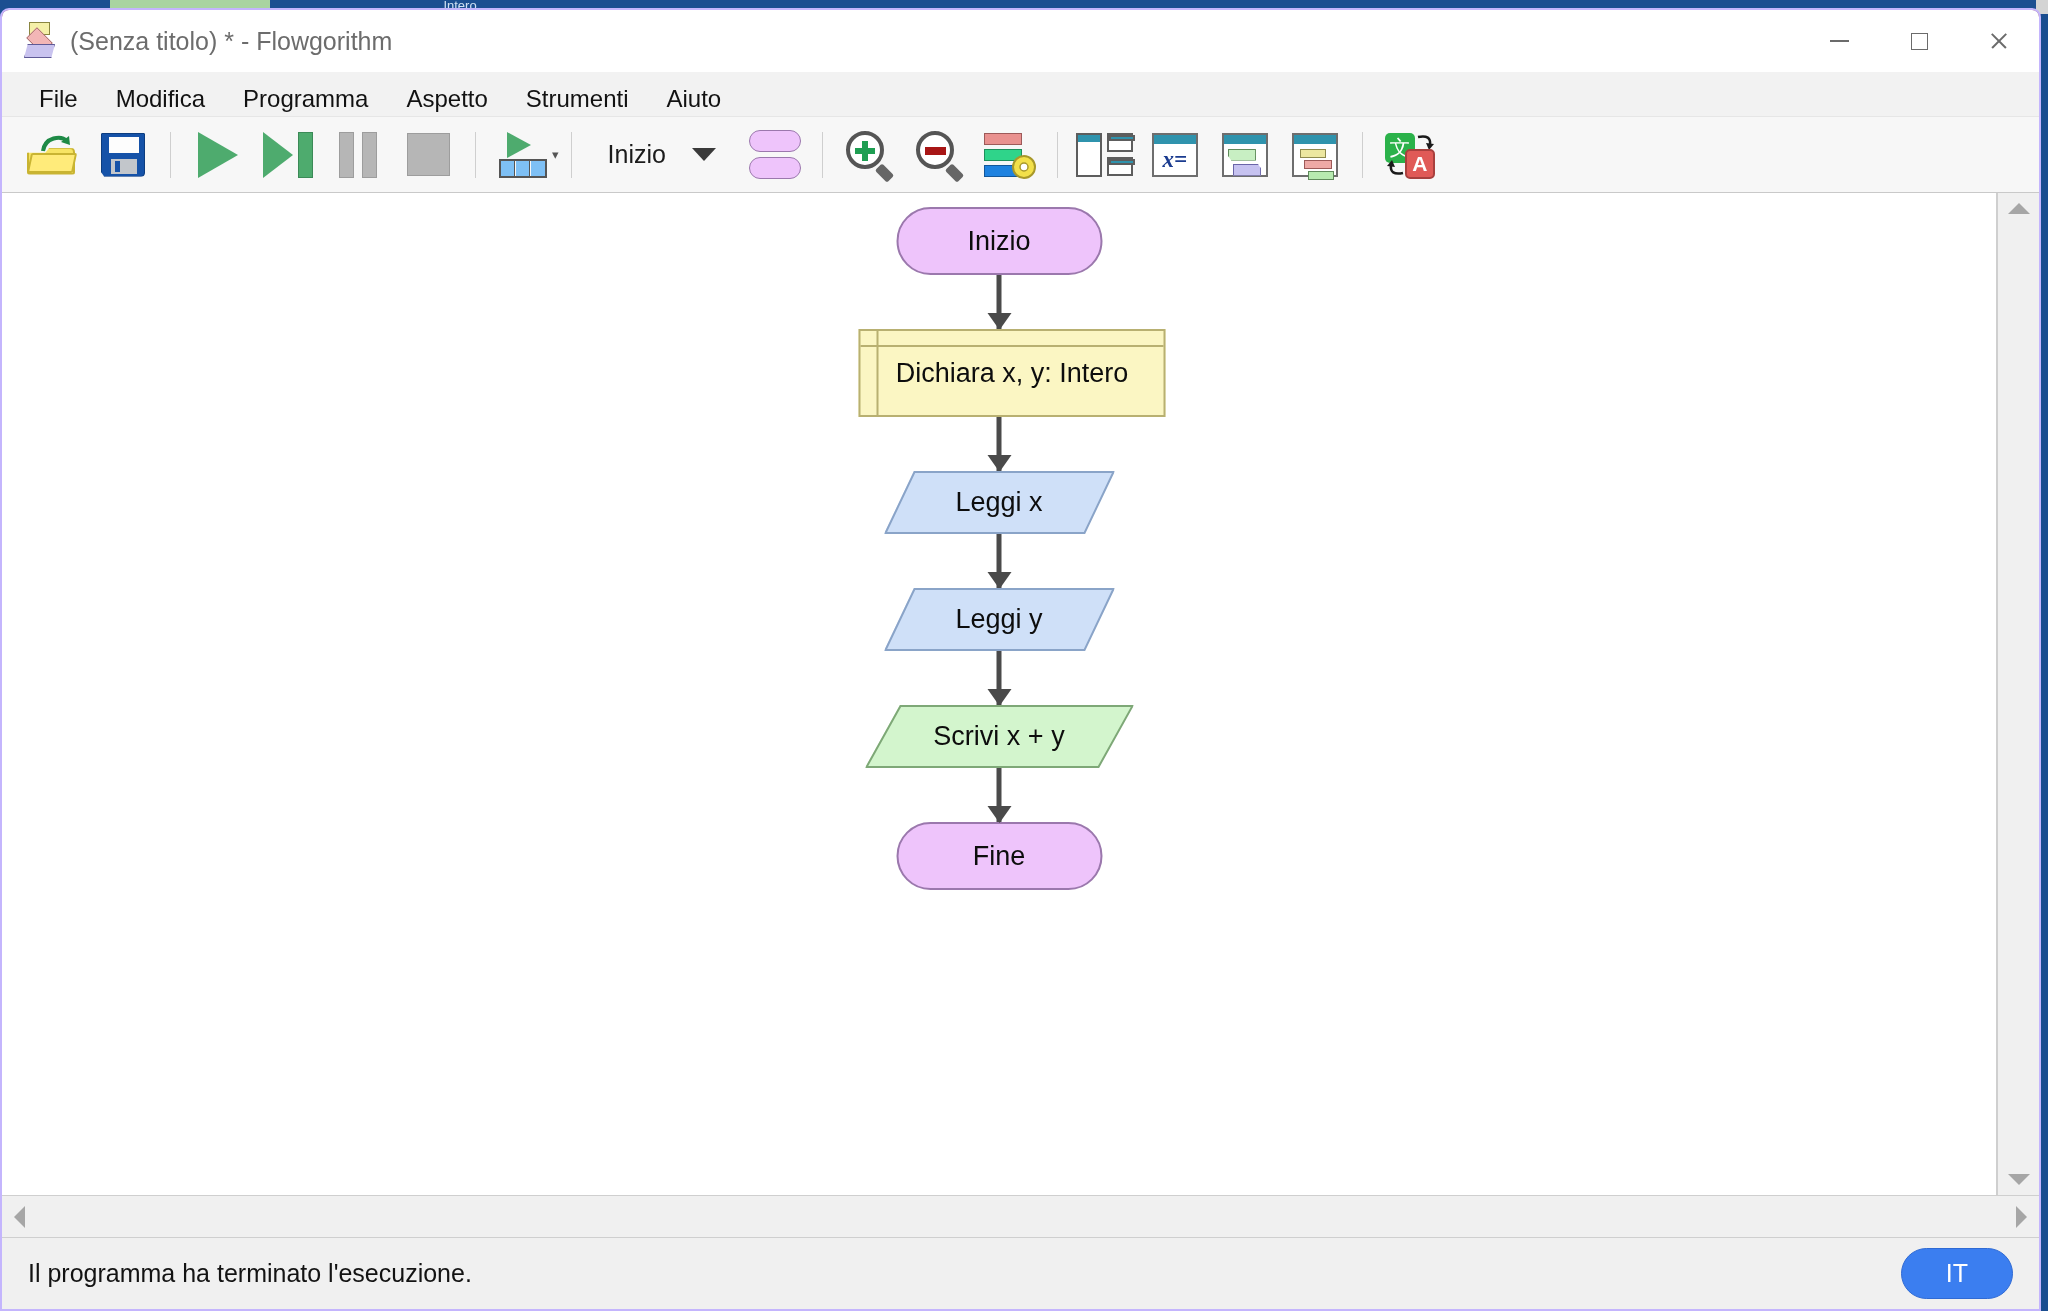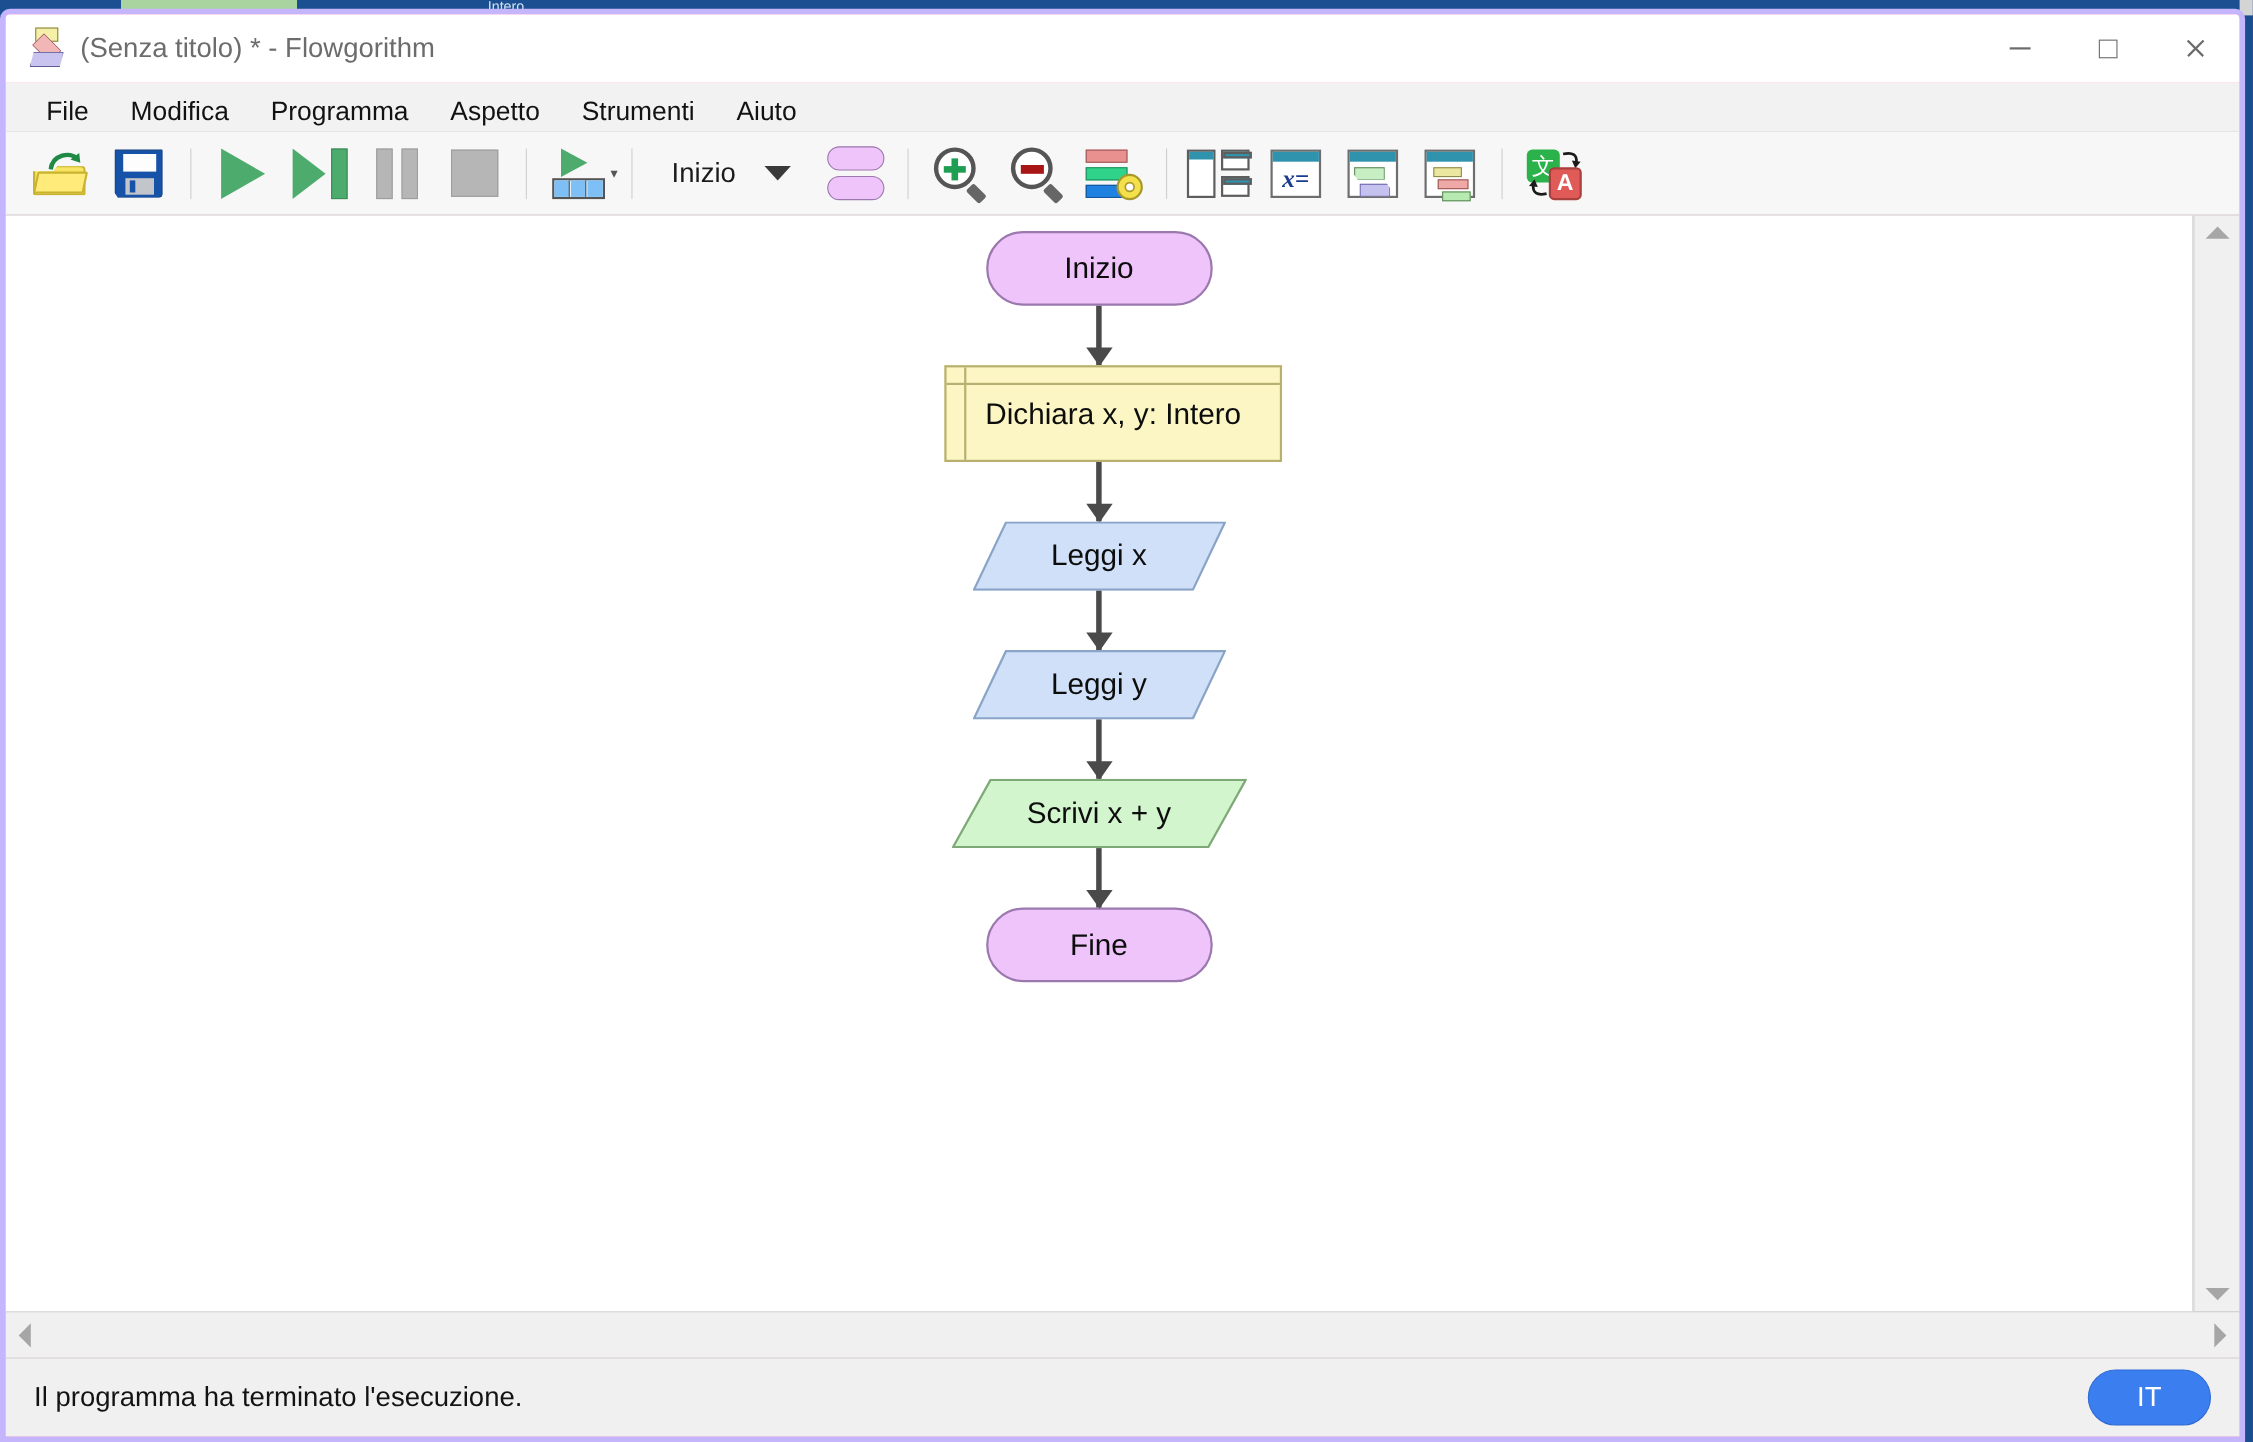--- a/index.html
+++ b/index.html
@@ -15,22 +15,22 @@
     background: #1b4f91; }
   #bg-strip .seg1 { position:absolute; left:110px; top:0; width:160px; height:12px; background:#a9d4a0; }
   #bg-strip .seg2 { position:absolute; left:380px; top:0; width:160px; height:12px; color:#cfe0f2;
     font-size:13px; text-align:center; line-height:12px; overflow:hidden; }
   #bg-strip .edge { position:absolute; right:0; top:0; width:12px; height:14px; background:#d4d4d4; }
 
   
   #app {
     position: absolute; top: 8px; left: 0px;
     width: 2041px; height: 1303px;
-    background: #f9a8d4;
-    border: 5px solid #c4b5fd;
+    background: #701a75;
+    border: 2px solid #c4b5fd;
     border-radius: 9px 9px 0 0;
     overflow: hidden;
     display: flex; flex-direction: column;
   }
 
   
   #titlebar {
     height: 62px; background: #ffffff;
     display: flex; align-items: center;
     flex: none; position: relative;

